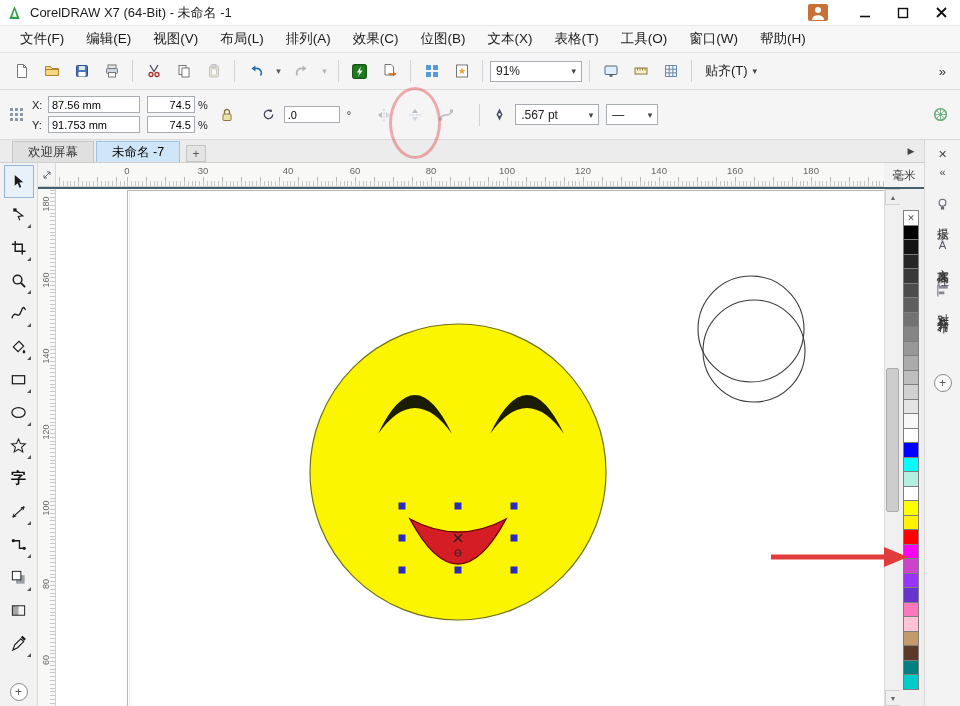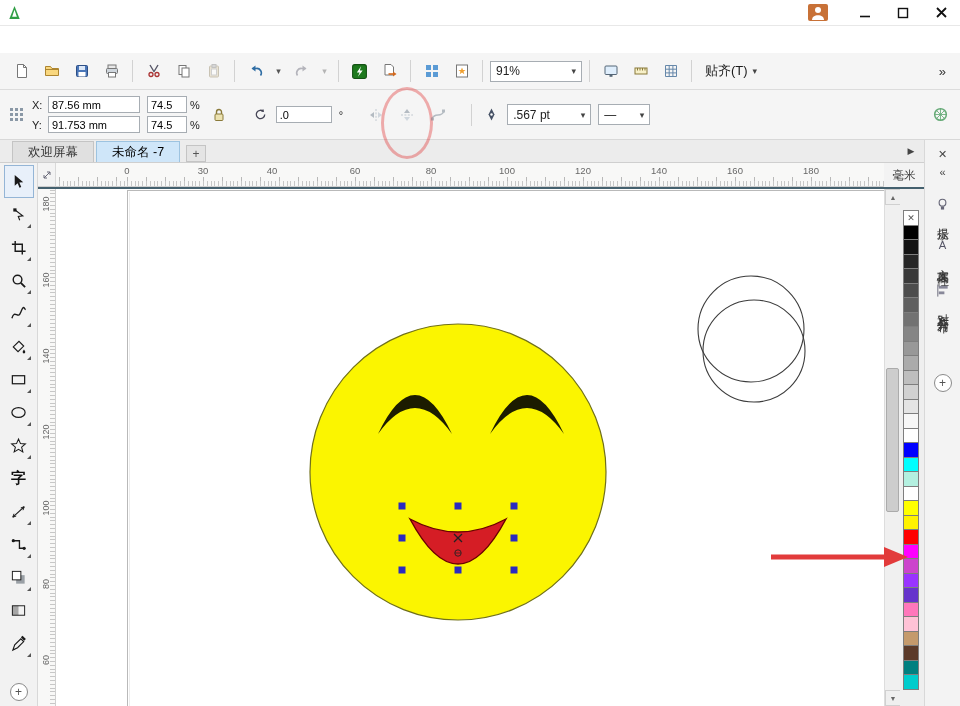--- a/index.html
+++ b/index.html
@@ -36,21 +36,21 @@
   .spacer{flex:1;}
   .ovf{font-size:13px;color:#333;background:none;border:none;}
 
   
   .propbar{position:absolute;top:90px;left:0;width:960px;height:50px;background:#f5f5f5;
            border-bottom:1px solid #d8d8d8;display:flex;align-items:center;padding:0 8px;gap:7px;z-index:10;}
   .stack{display:flex;flex-direction:column;gap:3px;}
   .frow{display:flex;align-items:center;gap:3px;}
   .frow label{font-size:11px;width:13px;}
   .pinput{height:17px;font-size:11px;border:1px solid #a7adb3;padding:0 3px;background:#fff;}
-  .w92{width:92px;}.w40{width:40px;}.w56{width:56px;}
+  .w92{width:92px;}.w40{width:48px;text-align:right;}.w56{width:56px;}
   .unit{font-size:11px;color:#222;}
   .picon{width:17px;height:17px;display:inline-flex;align-items:center;justify-content:center;}
   .pbtn{width:24px;height:24px;display:flex;align-items:center;justify-content:center;background:transparent;border:1px solid transparent;position:relative;padding:0;}
   .ring{position:absolute;left:50%;top:50%;width:52px;height:72px;transform:translate(-50%,-39%);
         border:3px solid #e23b3b;border-radius:50%;pointer-events:none;z-index:60;}
   .mlsep{margin-left:14px;}
 
   
   .tabbar{position:absolute;top:140px;left:0;width:932px;height:23px;background:#ececec;
           border-bottom:1px solid #cfcfcf;display:flex;align-items:flex-end;padding-left:12px;}
@@ -122,20 +122,21 @@
 
 <div class="app">
 
   <div class="titlebar">
     <span style="display:inline-flex;">
       <svg width="17" height="17" viewBox="0 0 18 18">
           <path d="M3.5 16 9 2l5.5 14z" fill="#2f9e44"></path>
           <path d="M6.5 13.5 9 6l2.5 7.5z" fill="#fff"></path>
         </svg>
     </span>
+    <span class="title">CorelDRAW X7 (64-Bit) - 未命名 -1</span>
     <span class="tb-controls">
       <span class="signin">
         <svg width="20" height="17" viewBox="0 0 20 17">
             <rect x="0" y="0" width="20" height="17" rx="2" fill="#c87137"></rect>
             <circle cx="10" cy="6" r="3" fill="#fff"></circle>
             <path d="M4 16c0-3.2 2.7-4.8 6-4.8s6 1.6 6 4.8z" fill="#fff"></path>
           </svg>
       </span>
       <button class="winbtn">
         <svg width="12" height="12" viewBox="0 0 12 12">
@@ -148,20 +149,34 @@
           </svg>
       </button>
       <button class="winbtn">
         <svg width="13" height="13" viewBox="0 0 13 13">
             <path d="M2 2l9 9M11 2l-9 9" stroke="#111" stroke-width="1.8"></path>
           </svg>
       </button>
     </span>
   </div>
 
+  <div class="menubar">
+      <div class="menu-item">文件(F)</div>
+      <div class="menu-item">编辑(E)</div>
+      <div class="menu-item">视图(V)</div>
+      <div class="menu-item">布局(L)</div>
+      <div class="menu-item">排列(A)</div>
+      <div class="menu-item">效果(C)</div>
+      <div class="menu-item">位图(B)</div>
+      <div class="menu-item">文本(X)</div>
+      <div class="menu-item">表格(T)</div>
+      <div class="menu-item">工具(O)</div>
+      <div class="menu-item">窗口(W)</div>
+      <div class="menu-item">帮助(H)</div>
+    </div>
 
   <div class="toolbar">
     <button class="tbtn">
         <svg width="16" height="16" viewBox="0 0 16 16">
           <path d="M3.5 1.5h6l3 3v10h-9z" fill="#fff" stroke="#777"></path>
           <path d="M9.5 1.5v3h3" fill="none" stroke="#777"></path>
         </svg>
       </button>
     <button class="tbtn">
         <svg width="16" height="16" viewBox="0 0 16 16">
@@ -389,21 +404,21 @@
   <div class="rcorner">
     <svg width="12" height="12" viewBox="0 0 12 12">
         <path d="M3 9 9 3M3 9h3M3 9V6M9 3H6M9 3v3" fill="none" stroke="#667"></path>
       </svg>
   </div>
   <div class="hruler">
     <div class="mid"></div>
     <div class="minor"></div>
   <span class="htick" style="left: 71px;">0</span>
       <span class="htick" style="left: 147px;">30</span>
-      <span class="htick" style="left: 216px;">40</span>
+      <span class="htick" style="left: 232px;">40</span>
       <span class="htick" style="left: 299px;">60</span>
       <span class="htick" style="left: 375px;">80</span>
       <span class="htick" style="left: 451px;">100</span>
       <span class="htick" style="left: 527px;">120</span>
       <span class="htick" style="left: 603px;">140</span>
       <span class="htick" style="left: 679px;">160</span>
       <span class="htick" style="left: 755px;">180</span>
     </div>
   <div class="runit">毫米</div>
   <div class="sepline"></div>

